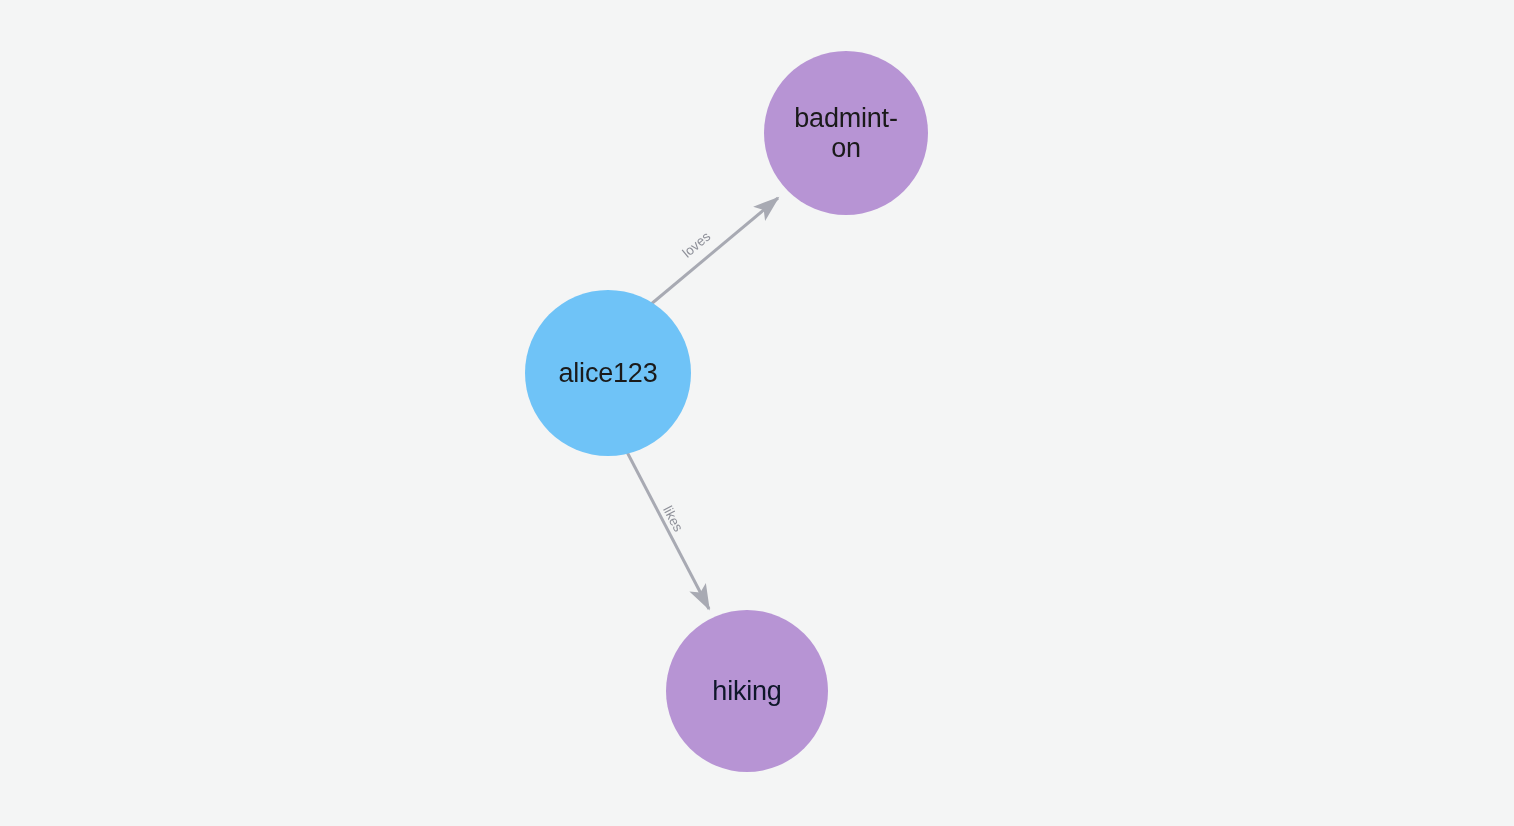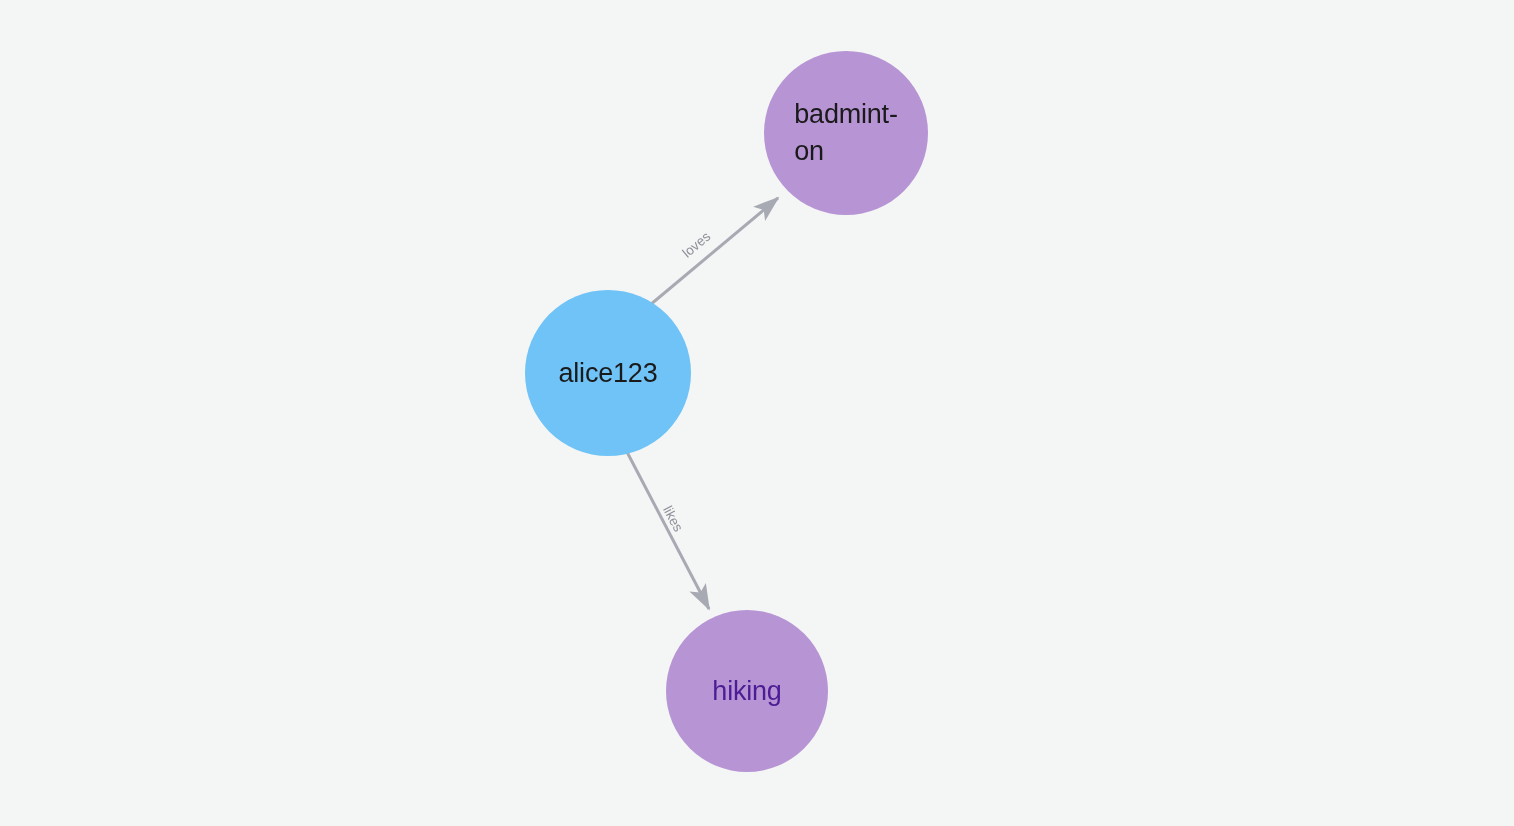--- a/index.html
+++ b/index.html
@@ -33,22 +33,22 @@
     z-index: 2;
     border-radius: 50%;
     display: flex;
     align-items: center;
     justify-content: center;
     box-sizing: border-box;
   }
   .graph-node .node-label {
     color: #1a1a1a;
     font-size: 27px;
-    line-height: 37px;
-    text-align: left;
+    line-height: 30px;
+    text-align: center;
     letter-spacing: -0.2px;
     white-space: pre-line;
     user-select: none;
   }
   .edge-label {
     position: absolute;
     z-index: 3;
     color: #8d8f98;
     font-size: 13.5px;
     line-height: 14px;
@@ -84,16 +84,16 @@
   <div class="graph-node" id="node-alice123" style="left: 525px; top: 290px; width: 166px; height: 166px; background: rgb(111, 195, 247);">
     <span class="node-label" style="font-size: 27px; color: rgb(26, 26, 26);">alice123</span>
   </div>
 
   <div class="graph-node" id="node-badminton" style="left: 764px; top: 51px; width: 164px; height: 164px; background: rgb(183, 148, 212);">
     <span class="node-label" style="font-size: 27px; color: rgb(26, 26, 26);">badmint-
 on</span>
   </div>
 
   <div class="graph-node" id="node-hiking" style="left: 666px; top: 610px; width: 162px; height: 162px; background: rgb(183, 148, 212);">
-    <span class="node-label" style="font-size: 27px; color: #4c1d95;">hiking</span>
+    <span class="node-label" style="font-size: 27px; color: #0f172a;">hiking</span>
   </div>
 
 </div>
 
 </body></html>

